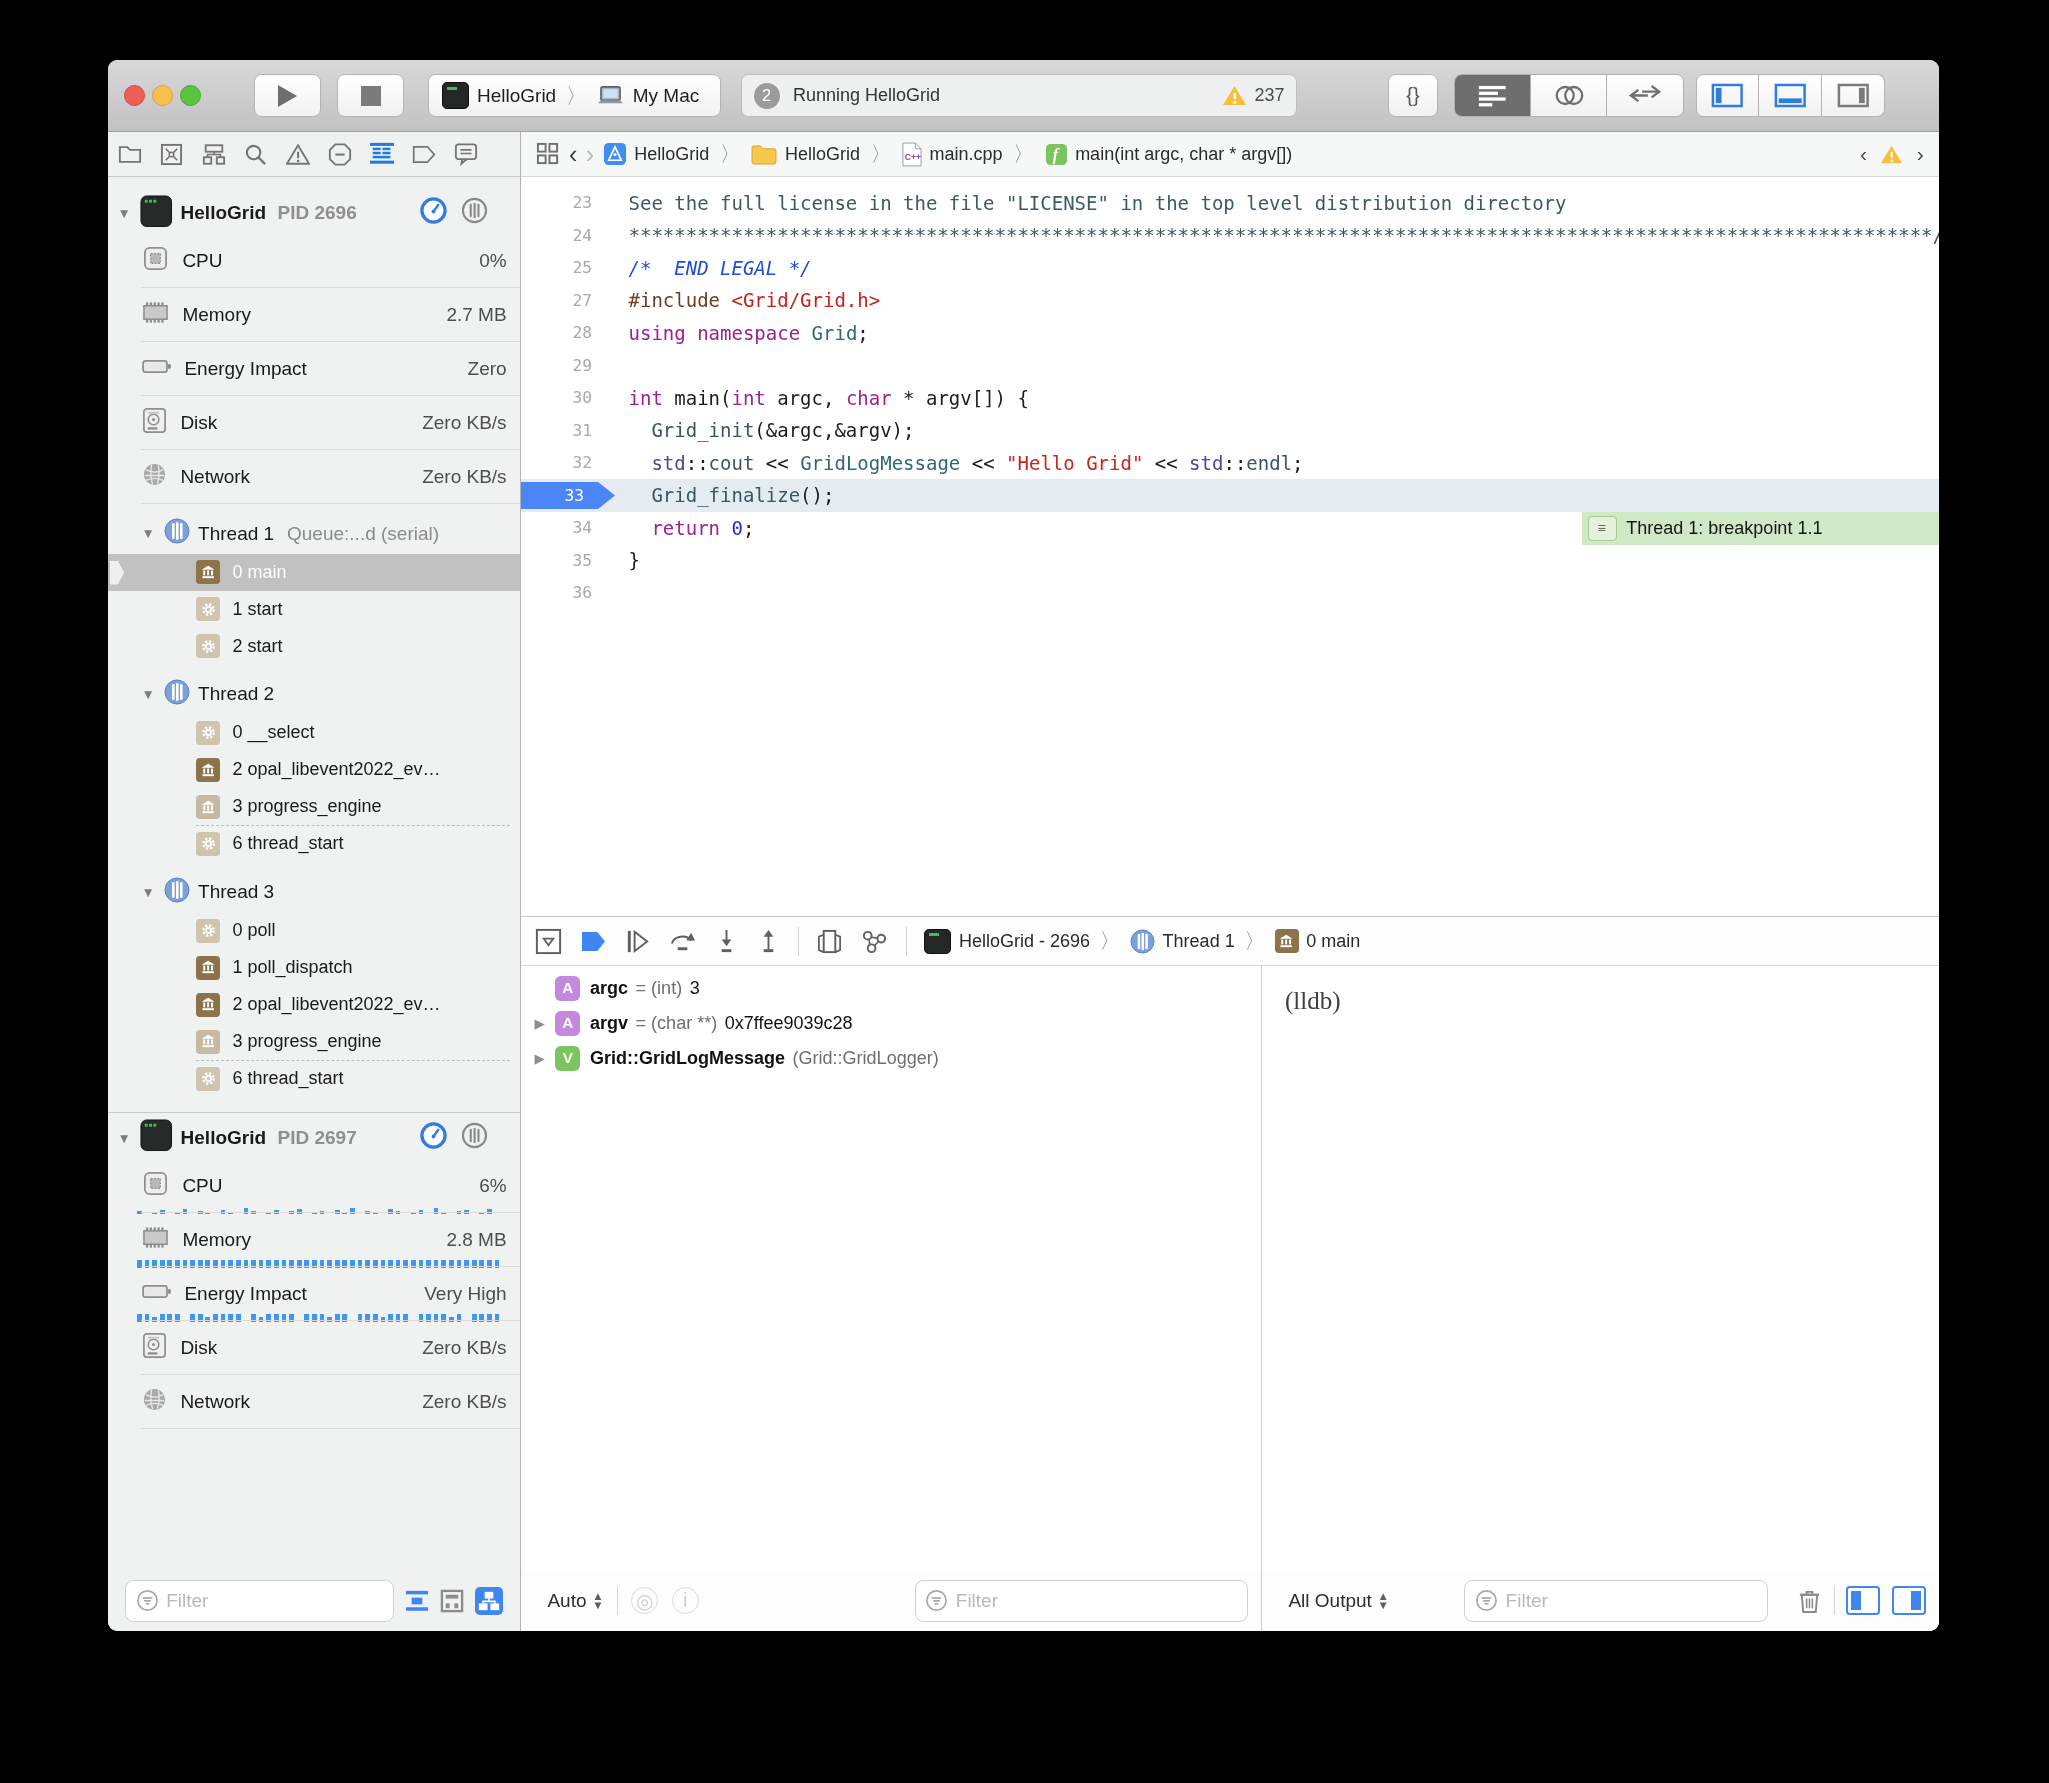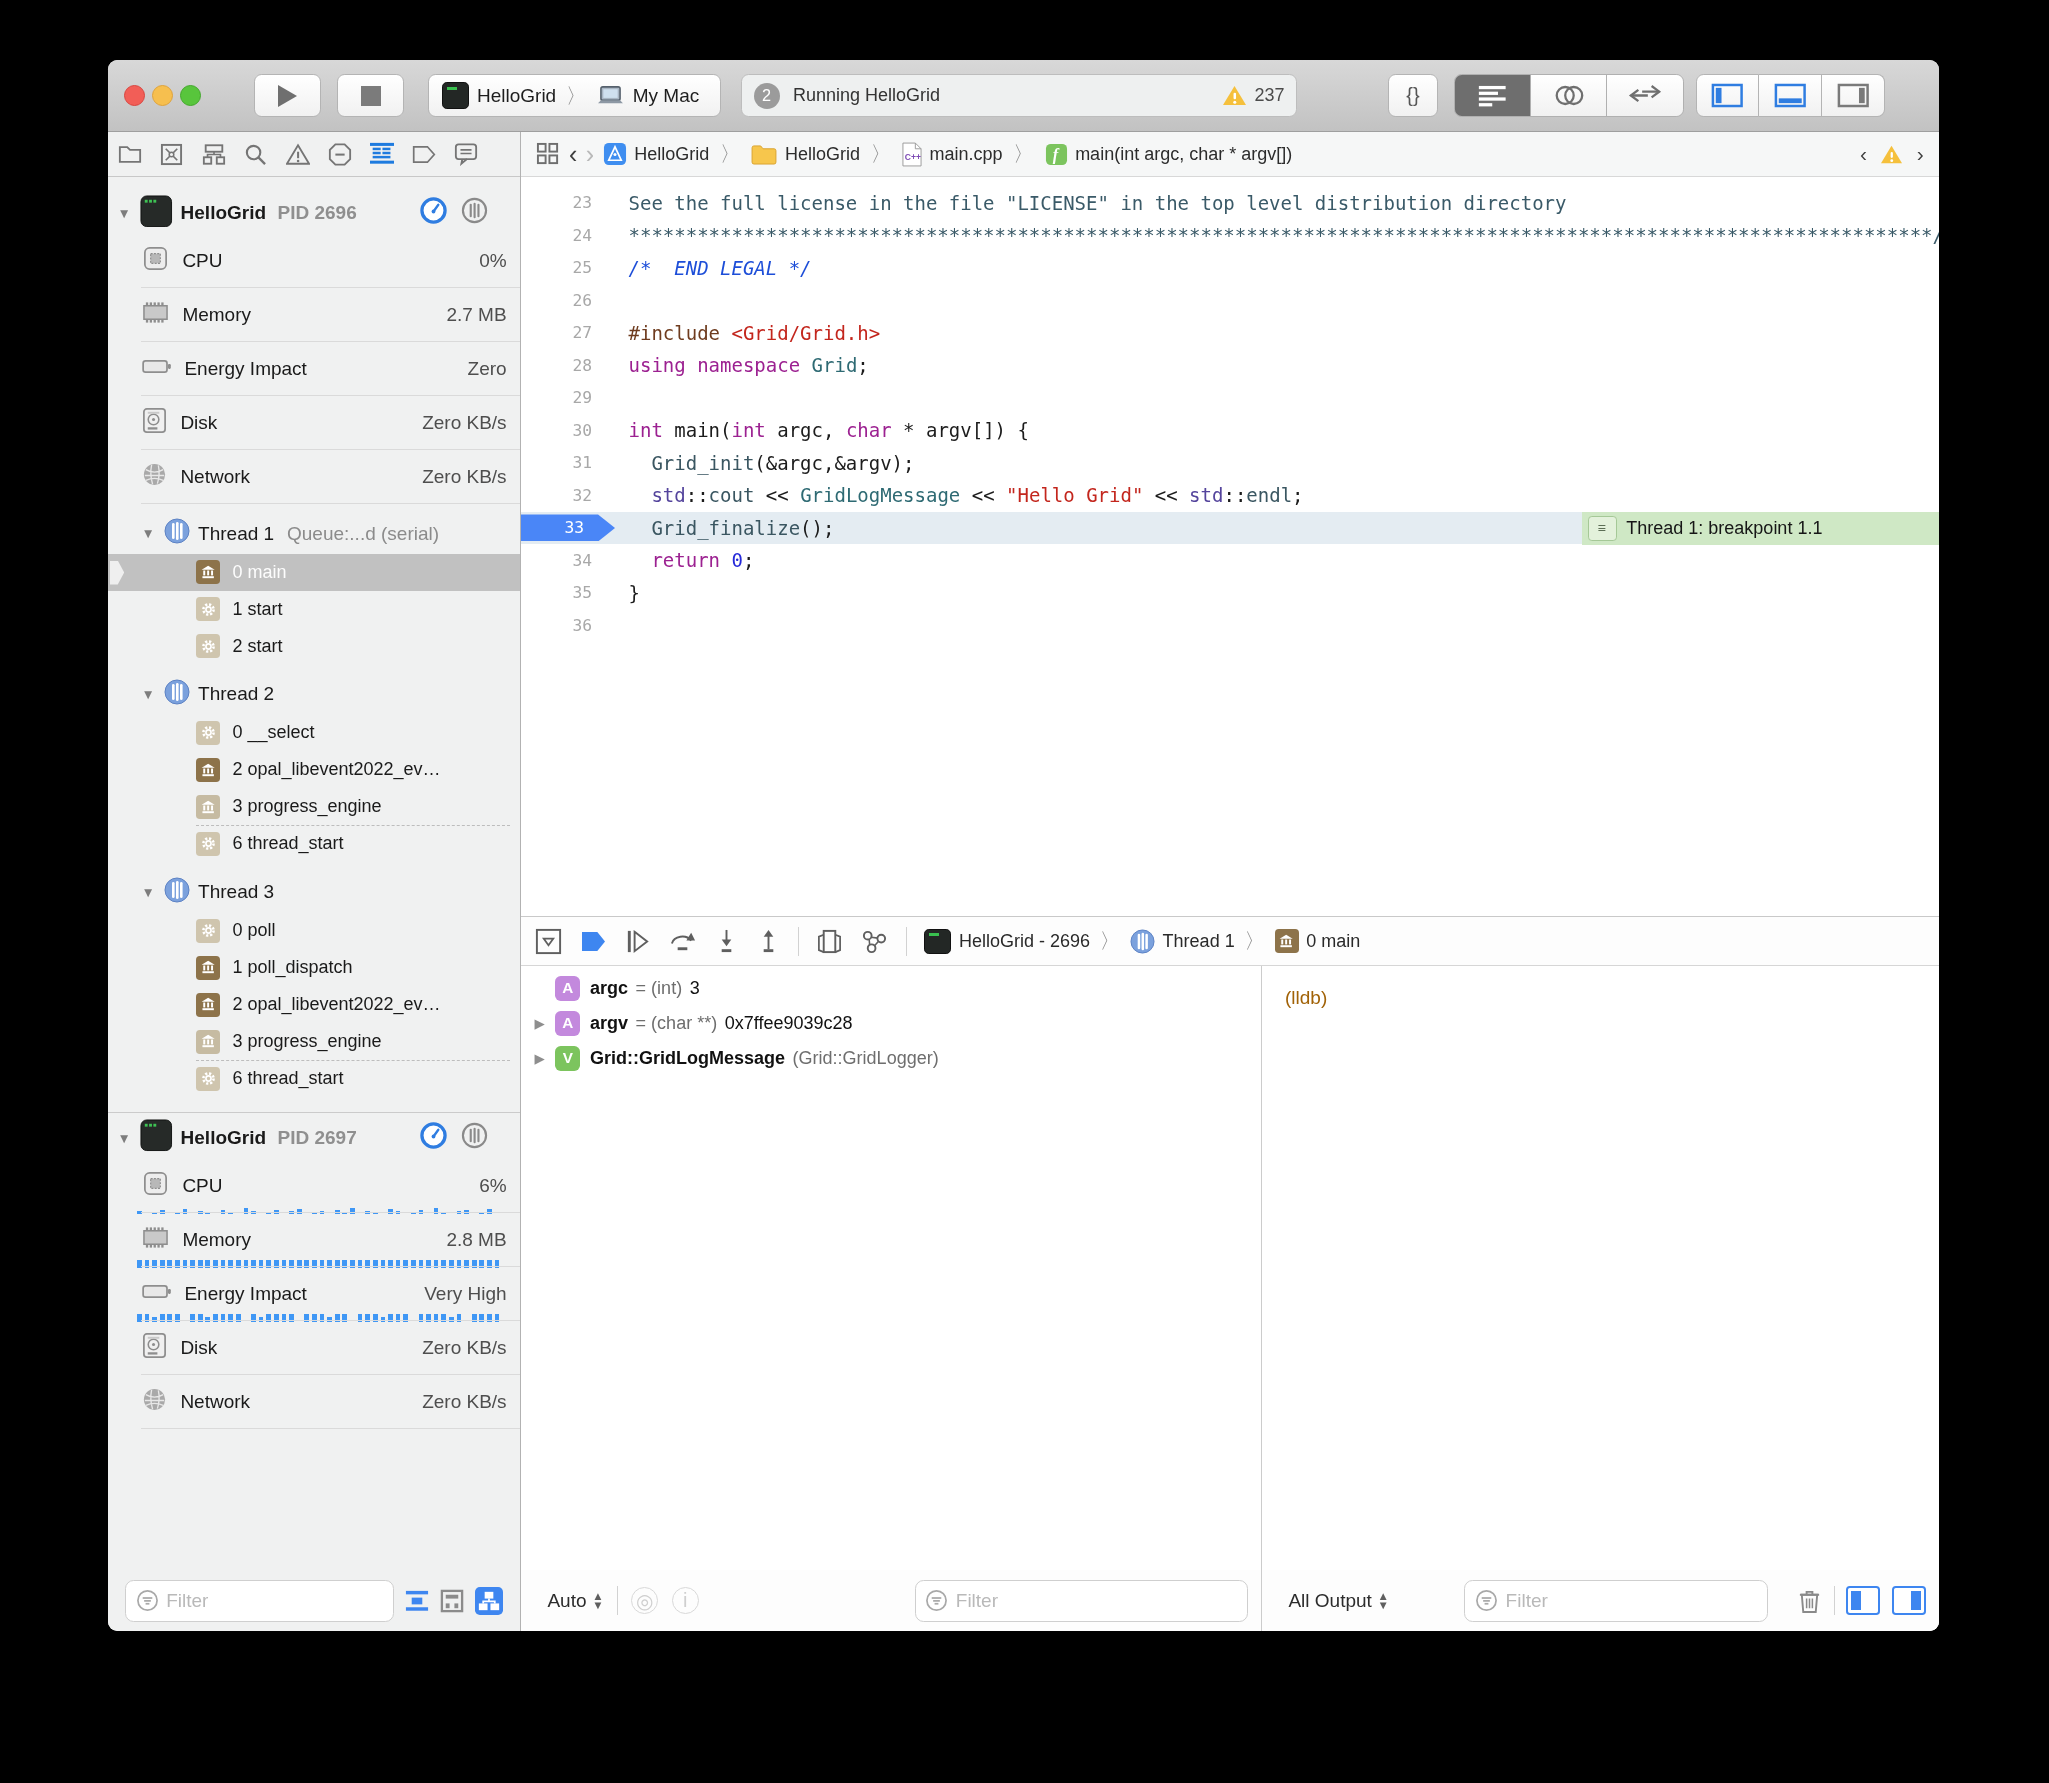--- a/index.html
+++ b/index.html
@@ -112,21 +112,21 @@
   .vars-pane{ width:741px; flex:0 0 741px; border-right:1px solid #cccccc; display:flex; flex-direction:column; }
   .console-pane{ flex:1; display:flex; flex-direction:column; }
   .vars-rows{ flex:1; padding-top:4.8px; overflow:hidden; }
   .var-row{ height:35px; display:flex; align-items:center; padding-left:13.4px; font-size:18px; }
   .var-tri{ width:21px; color:#8e8e8e; font-size:13.4px; }
   .var-badge{ width:25px; height:25px; border-radius:5.7px; color:#fff; font-weight:bold; font-size:15.3px;
               display:flex; align-items:center; justify-content:center; margin-right:9.6px; flex:0 0 25px;}
   .var-name{ font-weight:bold; color:#111; margin-right:7.6px; }
   .var-type{ color:#6e6e6e; margin-right:7.6px; }
   .var-value{ color:#111; }
-  .console-out{ flex:1; padding:21px 0 0 23px; font-family:Liberation Sans, sans-serif; font-size:19px; color:#a16207; }
+  .console-out{ flex:1; padding:21px 0 0 23px; font-family:Liberation Serif, serif; font-size:25px; color:#404040; }
   .pane-bottom{ height:61px; flex:0 0 61px; display:flex; align-items:center; padding:0 13.4px; gap:13.4px;
                 font-size:19px; color:#2c2c2c; background:#fdfdfd;}
   .scope-ctl{ display:flex; align-items:center; gap:5.7px;margin-left:13px; }
   .updown{ display:flex; flex-direction:column; line-height:8.6px; font-size:11.5px; color:#5f5f5f; }
   .faded-ic{ color:#cfcfcf; font-size:20px; border:1.9px solid #d9d9d9; width:27px; height:27px; border-radius:50%;
              display:flex; align-items:center; justify-content:center;}
   .vars-filter{ margin-left:auto; width:333px; }
   .console-filter{ width:304px; margin-left:auto; }
   .console-right{ display:flex; align-items:center; gap:11.5px; margin-left:15.3px; }
   .con-toggle{ width:34px; height:29px; border:2.9px solid #3e86f0; border-radius:3.8px; position:relative; background:#fff;}
@@ -902,24 +902,20 @@
             <span class="gut">23</span>
             <span class="src"><span class="tok-c">See the full license in the file "LICENSE" in the top level distribution directory</span></span>
           </div>
           <div class="code-line">
             <span class="gut">24</span>
             <span class="src"><span class="tok-c">******************************************************************************************************************/</span></span>
           </div>
           <div class="code-line">
             <span class="gut">25</span>
             <span class="src"><span class="tok-ci">/*  END LEGAL */</span></span>
-          </div>
-          <div class="code-line">
-            <span class="gut">26</span>
-            <span class="src"></span>
           </div>
           <div class="code-line">
             <span class="gut">27</span>
             <span class="src"><span class="tok-p">#include</span><span class="tok-pl"> </span><span class="tok-s">&lt;Grid/Grid.h&gt;</span></span>
           </div>
           <div class="code-line">
             <span class="gut">28</span>
             <span class="src"><span class="tok-k">using</span><span class="tok-pl"> </span><span class="tok-k">namespace</span><span class="tok-pl"> </span><span class="tok-t">Grid</span><span class="tok-pl">;</span></span>
           </div>
           <div class="code-line">

